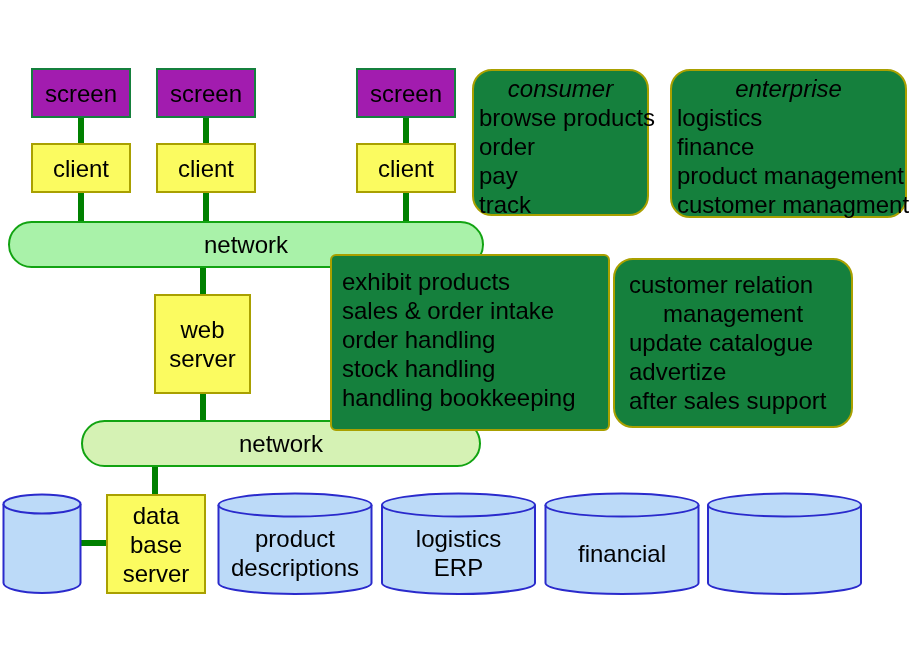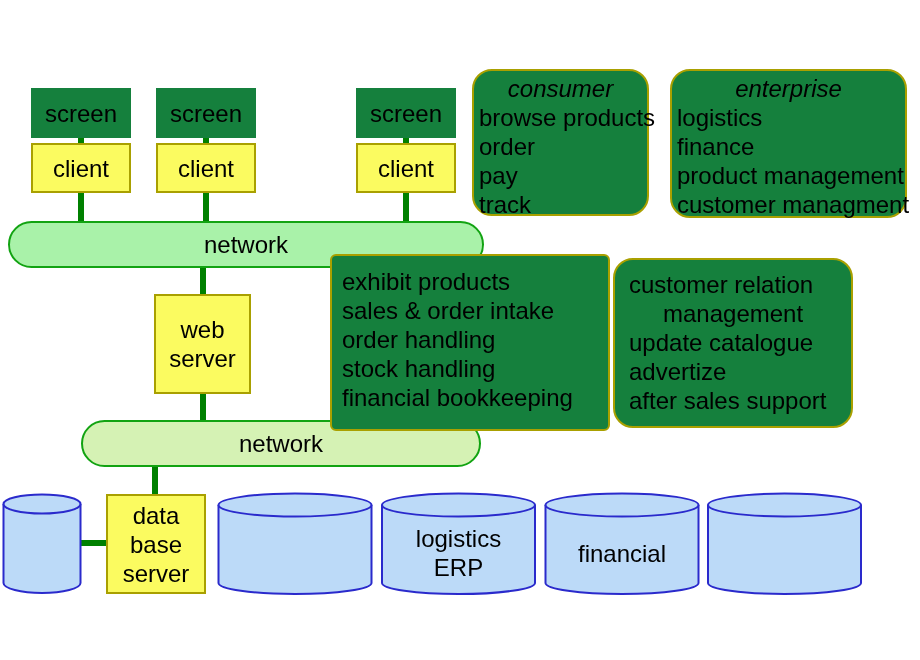--- a/index.html
+++ b/index.html
@@ -5,21 +5,21 @@
   html,body{margin:0;padding:0;background:#fff;}
   .canvas{position:relative;width:920px;height:660px;background:#fff;overflow:hidden;
           font-family:"Liberation Sans",sans-serif;color:#000;}
 
   
   .conn{position:absolute;background:#008000;z-index:1;}
 
   
   .node{position:absolute;box-sizing:border-box;z-index:3;display:flex;align-items:center;
         justify-content:center;text-align:center;font-size:24px;line-height:29px;white-space:pre-line;}
-  .screen{background:#15803d;border:2px solid #15803d;margin-top:20px;}
+  .screen{background:#a21caf;border:2px solid #15803d;}
   .yellow{background:#fbfb60;border:2px solid #a9a000;text-align:center;}
 
   
   .pill{position:absolute;box-sizing:border-box;z-index:2;border:2px solid #12a312;
         border-radius:24px;display:flex;align-items:center;justify-content:center;
         font-size:24px;}
   .pill1{background:#a9f2a9;}
   .pill2{background:#d5f2b4;}
 
   
@@ -84,21 +84,21 @@
     <div class="line">finance</div>
     <div class="line">product management</div>
     <div class="line">customer managment</div>
   </div>
 
   <div class="callout" style="left:330px;top:254px;width:280px;height:177px;padding:11px 0 0 10px;border-radius:6px;">
     <div class="line">exhibit products</div>
     <div class="line">sales &amp; order intake</div>
     <div class="line">order handling</div>
     <div class="line">stock handling</div>
-    <div class="line">financial bookkeeping</div>
+    <div class="line">handling bookkeeping</div>
   </div>
 
   <div class="callout" style="left:613px;top:258px;width:240px;height:170px;padding:10px 0 0 14px;">
     <div class="line">customer relation</div>
     <div class="line indent">management</div>
     <div class="line">update catalogue</div>
     <div class="line">advertize</div>
     <div class="line">after sales support</div>
   </div>
 
@@ -108,20 +108,22 @@
       <ellipse cx="40" cy="11" rx="38.5" ry="9.5" fill="#bcdaf8" stroke="#2a2acc" stroke-width="2"></ellipse>
     </svg>
     <div class="lbl"></div>
   </div>
 
   <div class="cyl" style="left:217px;top:492px;width:156px;height:104px;">
     <svg viewBox="0 0 156 104">
       <path d="M1.5,13 L1.5,91 A76.5,11 0 0 0 154.5,91 L154.5,13" fill="#bcdaf8" stroke="#2a2acc" stroke-width="2"></path>
       <ellipse cx="78" cy="13" rx="76.5" ry="11.5" fill="#bcdaf8" stroke="#2a2acc" stroke-width="2"></ellipse>
     </svg>
+    <div class="lbl">product
+descriptions</div>
   </div>
 
   <div class="cyl" style="left:380px;top:492px;width:157px;height:104px;">
     <svg viewBox="0 0 156 104">
       <path d="M1.5,13 L1.5,91 A76.5,11 0 0 0 154.5,91 L154.5,13" fill="#bcdaf8" stroke="#2a2acc" stroke-width="2"></path>
       <ellipse cx="78" cy="13" rx="76.5" ry="11.5" fill="#bcdaf8" stroke="#2a2acc" stroke-width="2"></ellipse>
     </svg>
     <div class="lbl">logistics
 ERP</div>
   </div>

